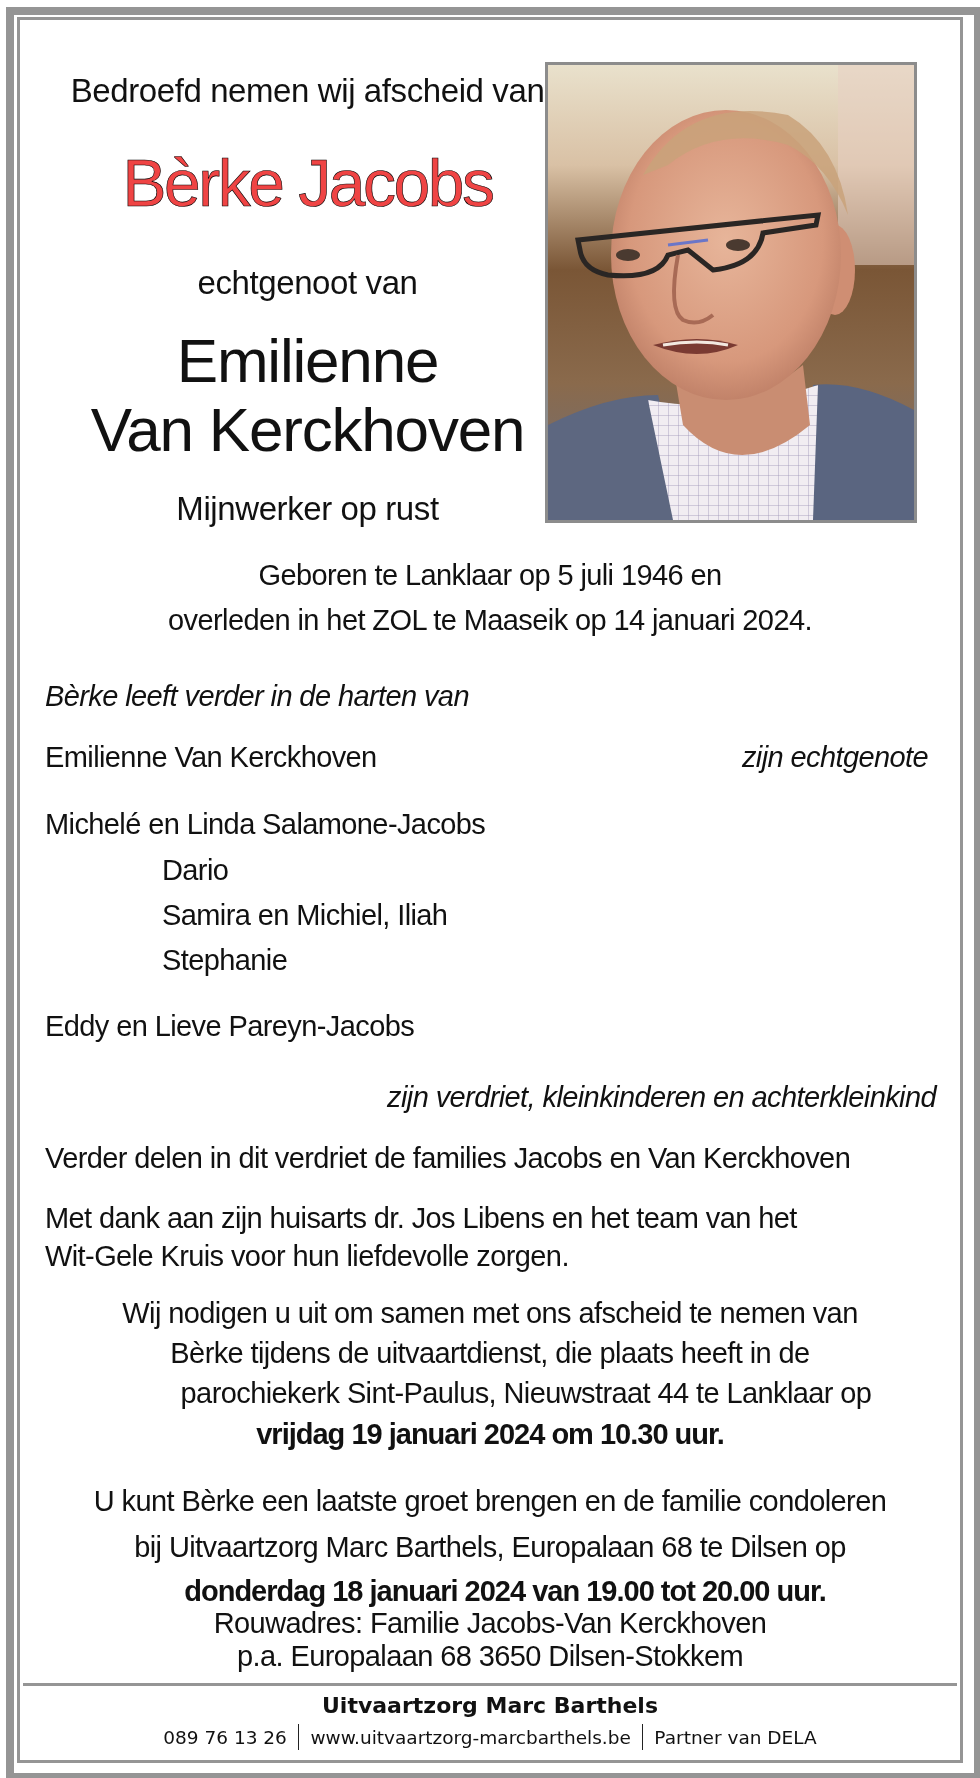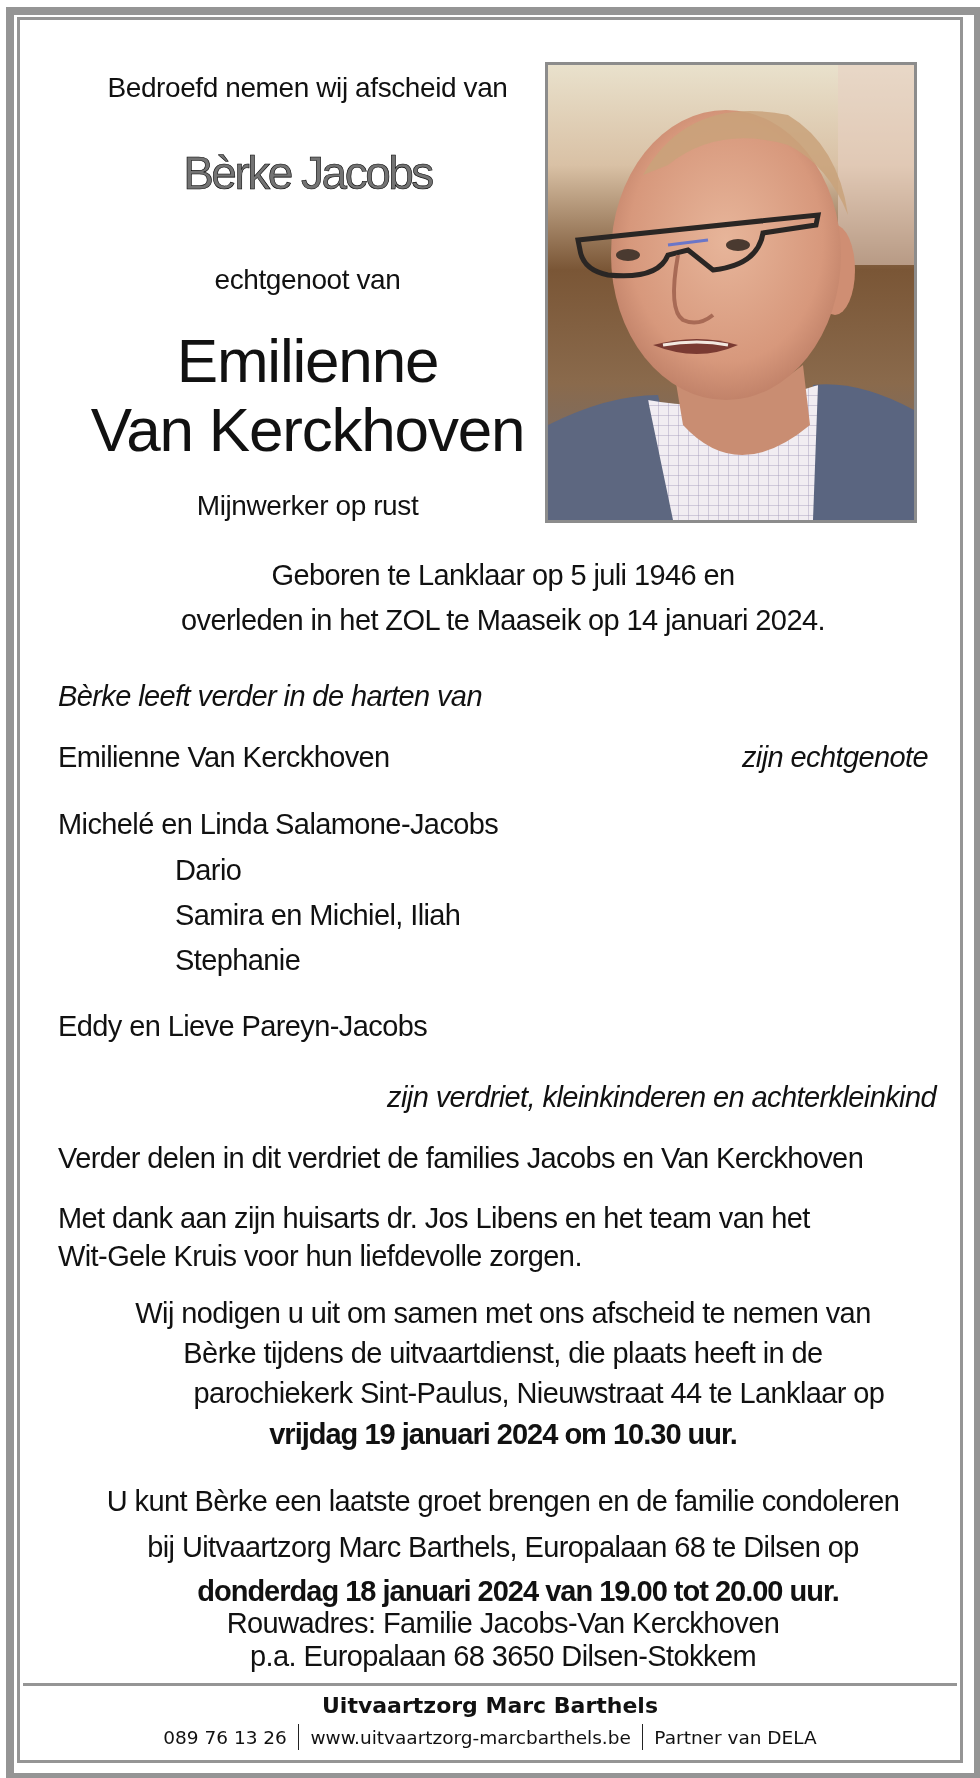--- a/index.html
+++ b/index.html
@@ -8,24 +8,24 @@
   .frame-outer { position: absolute; left: 6px; top: 7px; width: 960px; height: 1758px;
                  border: 8px solid #959595; box-sizing: content-box; }
   .frame-inner { position: absolute; left: 17px; top: 17px; width: 940px; height: 1740px;
                  border: 3px solid #959595; box-sizing: content-box; }
   .t { position: absolute; white-space: nowrap; line-height: 1; }
   .center { text-align: center; }
   .c-left { left: 30px; width: 555px; }
   .c-full { left: 20px; width: 940px; }
   .it { font-style: italic; }
   .b { font-weight: bold; }
-  .sz28 { font-size: 28px; letter-spacing: -0.4px; }
-  .sz29 { font-size: 29px; letter-spacing: -0.6px; margin-left: 13px; }
-  .name { font-size: 46px; letter-spacing: -2.5px; font-weight: normal;
-          -webkit-text-stroke: 0.6px #000; color: #737373; }
+  .sz28 { font-size: 33px; letter-spacing: -0.4px; }
+  .sz29 { font-size: 29px; letter-spacing: -0.6px; }
+  .name { font-size: 66px; letter-spacing: -2.5px; font-weight: normal;
+          -webkit-text-stroke: 0.6px #000; color: #ef4444; }
   .spouse { font-size: 62px; letter-spacing: -1.2px; }
   .photo { position: absolute; left: 545px; top: 62px; width: 366px; height: 455px;
            border: 3px solid #8c8c8c; overflow: hidden; box-sizing: content-box; }
   .divider { position: absolute; left: 23px; top: 1683px; width: 934px; height: 3px; background: #959595; }
   .footer-name { font-family: "DejaVu Sans", sans-serif; font-size: 22px; font-weight: bold; color:#111; }
   .footer-contact { font-family: "DejaVu Sans", sans-serif; font-size: 18.5px; color:#111; }
   .sep { display: inline-block; width: 1.5px; height: 26px; background: #222; vertical-align: middle; margin: 0 11px; position: relative; top: -2px; }
 </style>
 </head>
 <body>

